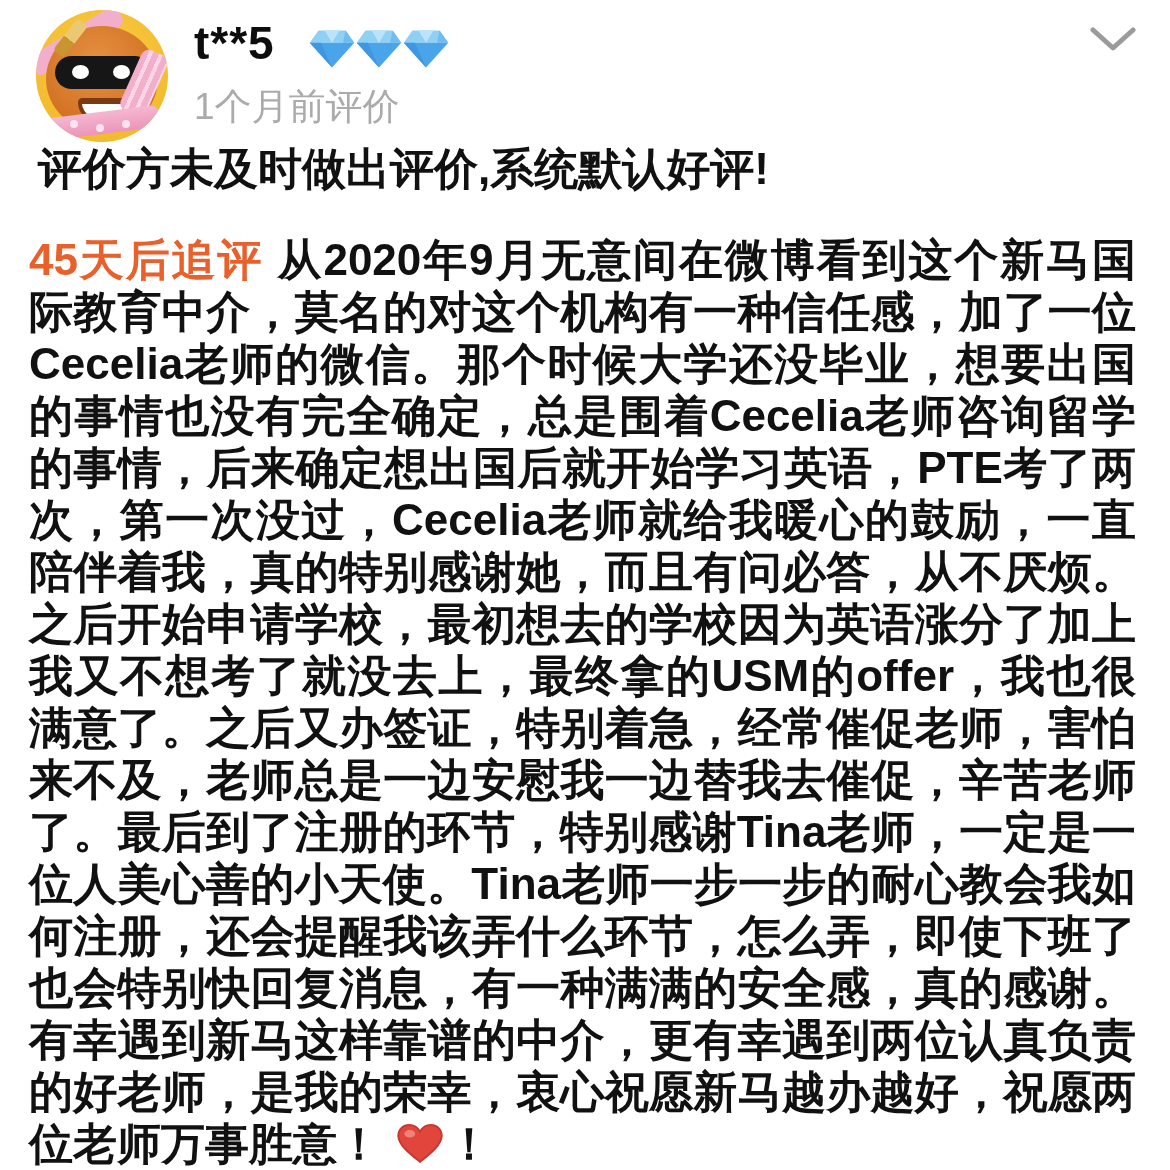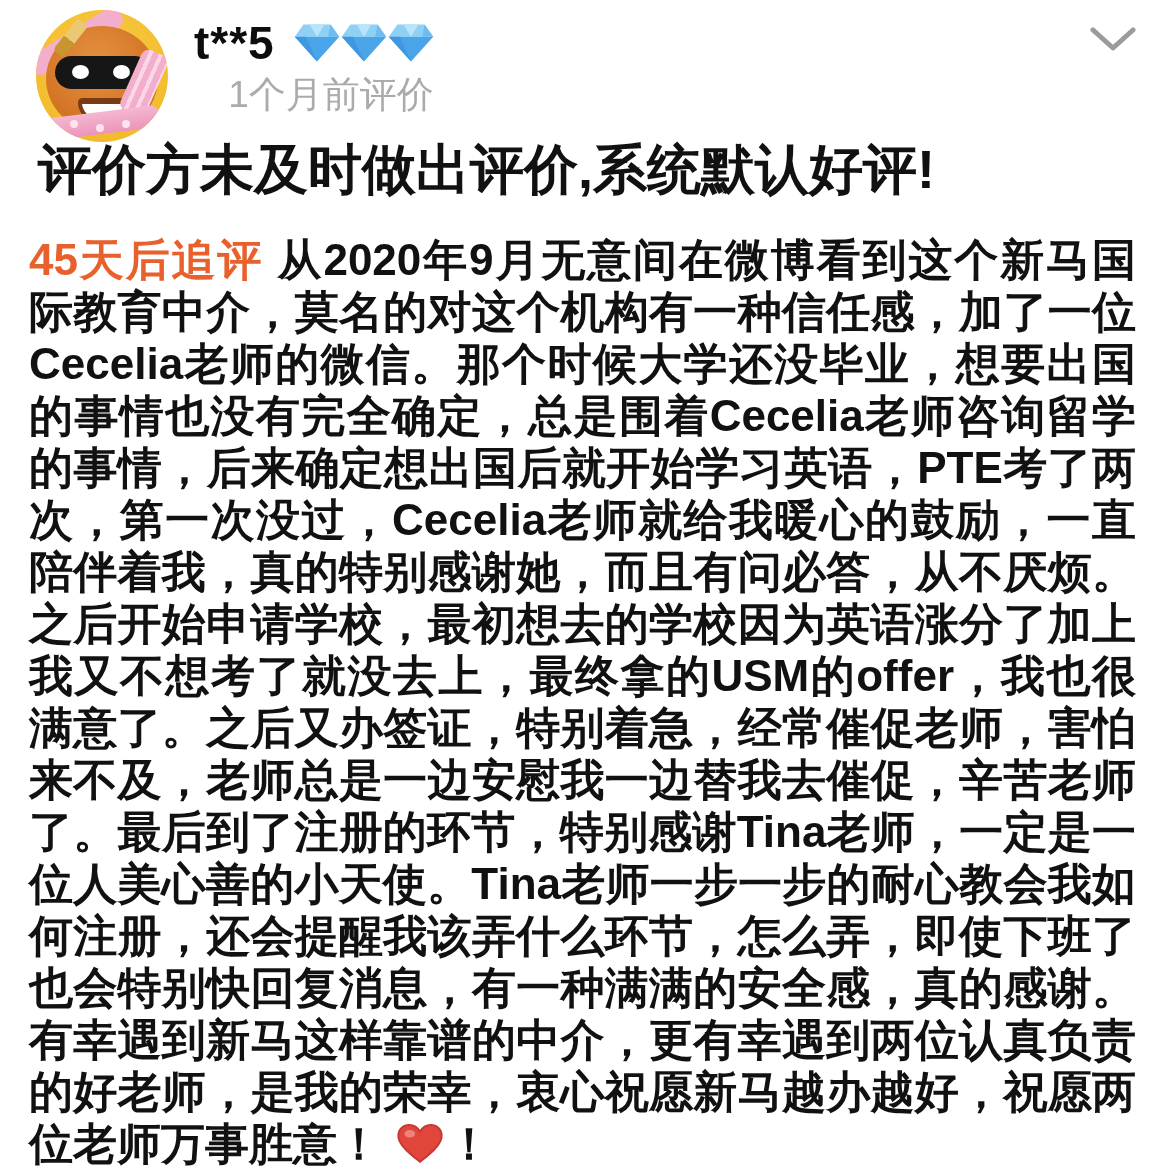--- a/index.html
+++ b/index.html
@@ -44,32 +44,32 @@
   .avatar .dot{position:absolute;width:8px;height:8px;border-radius:50%;background:#FDE3EF;}
   .avatar .dot.d1{left:34px;top:110px;}
   .avatar .dot.d2{left:60px;top:114px;}
   .avatar .dot.d3{left:86px;top:110px;}
   .avatar .lipstick{
     position:absolute;left:28px;top:8px;width:13px;height:40px;transform:rotate(38deg);
     background:linear-gradient(#EBC873 0 55%,#C9952F 55% 100%);border-radius:4px;
   }
 
   .header-text{position:absolute;left:194px;top:16px;}
-  .username-row{display:flex;align-items:center;}
+  .username-row{display:flex;align-items:flex-end;gap:15px;}
   .username{font-size:46px;font-weight:bold;color:#0d0d0d;letter-spacing:1px;}
   .diamonds{display:flex;margin-left:18px;align-items:center;}
   .diamond{display:inline-block;width:48px;height:42px;margin-right:-1px;}
-  .timestamp{margin-top:0;font-size:37px;color:#ABABAB;text-align:right;}
+  .timestamp{margin-top:12px;font-size:37px;color:#ABABAB;}
 
   .chevron{position:absolute;right:34px;top:26px;width:46px;height:26px;cursor:pointer;}
 
   
   .system-notice{
     margin:4px 34px 16px 38px;
-    font-size:54px;line-height:54px;font-weight:bold;color:#111111;
+    font-size:44px;line-height:54px;font-weight:bold;color:#111111;
   }
   .review-text{
     margin:38px 34px 0 29px;
     font-size:44px;line-height:52px;font-weight:bold;color:#111111;
     text-align:justify;
   }
   .followup-label{font-weight:bold;}
   .heart{display:inline-block;width:46px;height:42px;vertical-align:-6px;margin:0 4px;}
 </style>
 </head>

